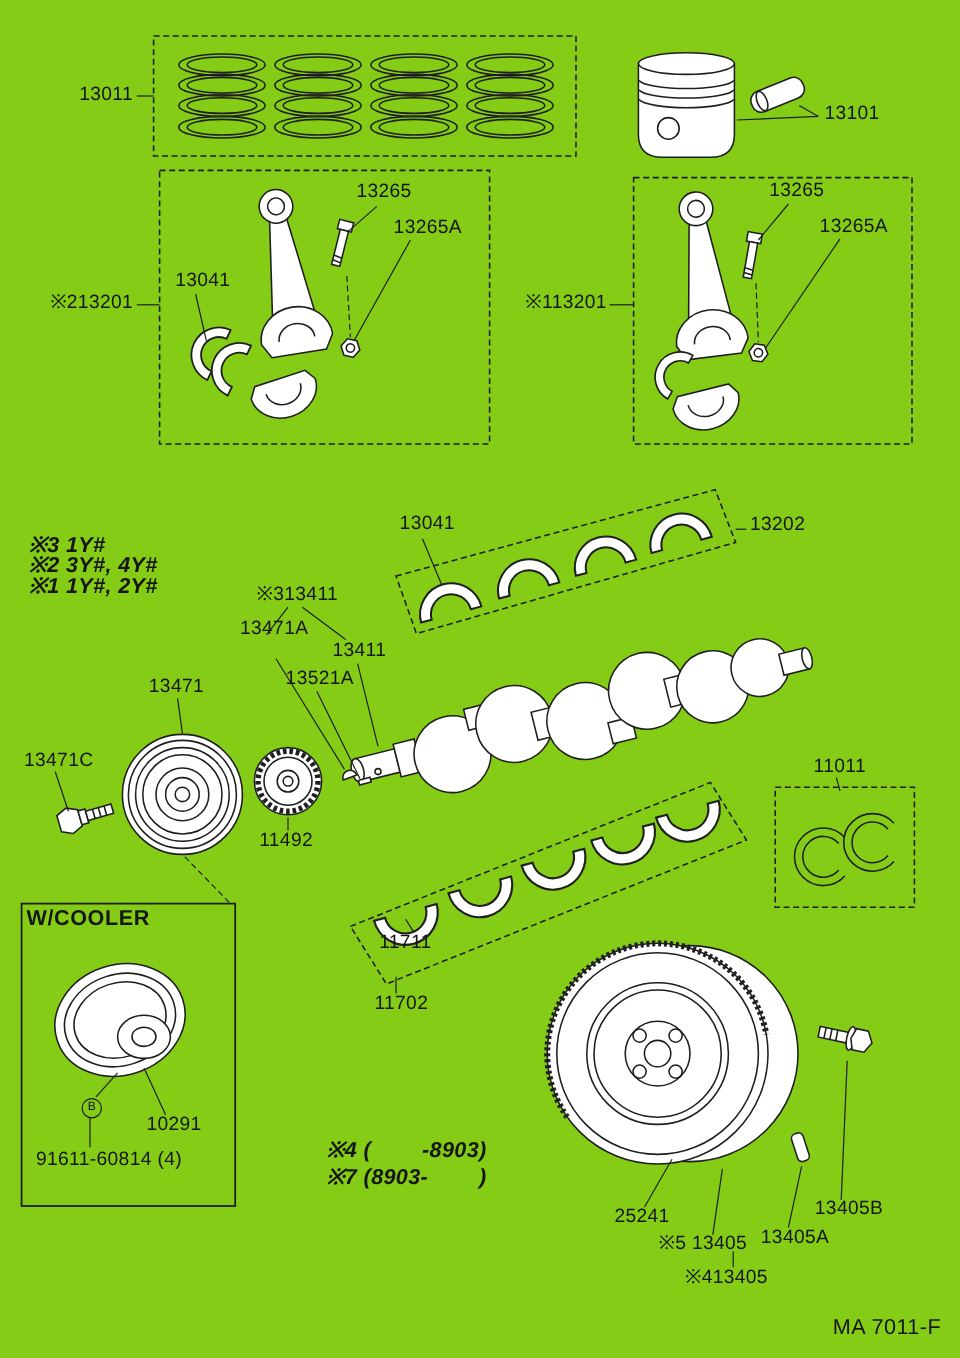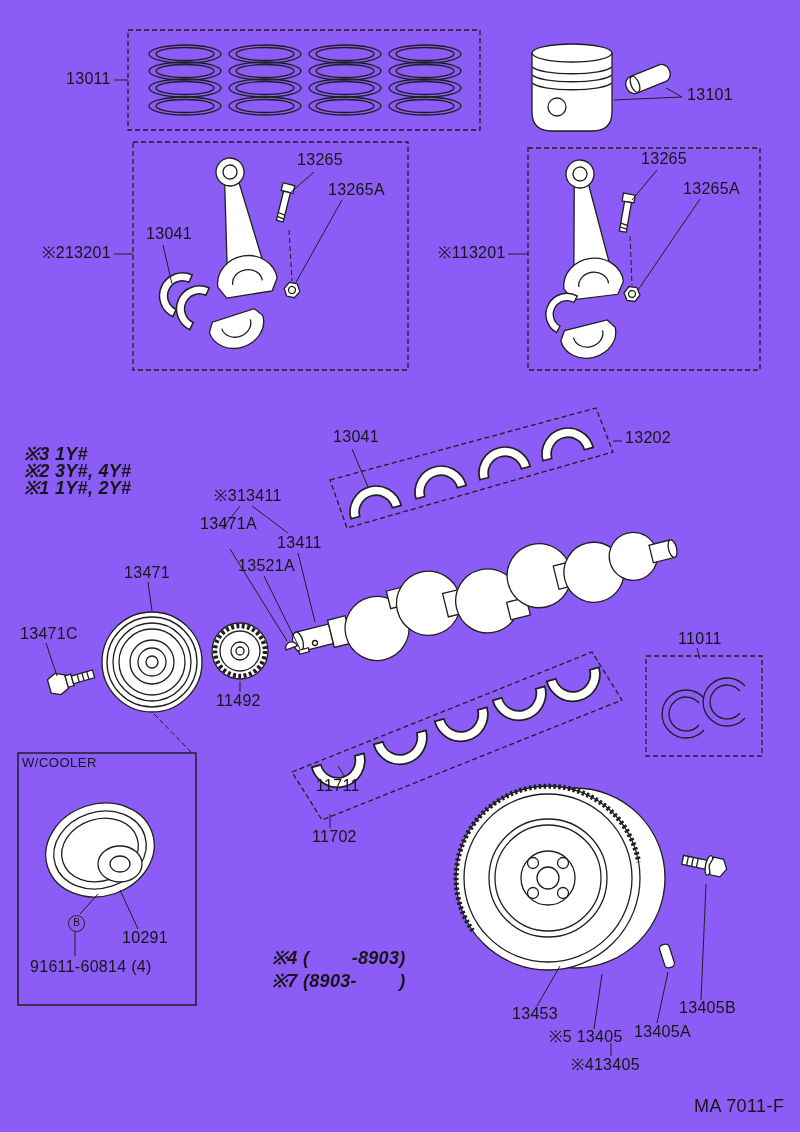--- a/index.html
+++ b/index.html
@@ -1,21 +1,21 @@
 <!DOCTYPE html>
 <html><head>
 <meta charset="utf-8">
 <style>
   html,body{margin:0;padding:0;background:#e8e8e6;}
-  .stage{position:relative;width:800px;height:1132px;background:#8b5cf6;
+  .stage{position:relative;width:800px;height:1132px;background:#84cc16;
          font-family:"Liberation Sans",sans-serif;color:#161616;overflow:hidden;margin:0 auto;}
   .stage svg{position:absolute;left:0;top:0;}
   .lbl{position:absolute;font-size:16px;letter-spacing:.3px;white-space:pre;line-height:1;}
   .note{font-weight:bold;font-style:italic;font-size:18px;}
-  .hd{font-weight:normal;font-size:13px;letter-spacing:.5px;}
+  .hd{font-weight:bold;font-size:18px;letter-spacing:.5px;}
   .code{font-size:18px;letter-spacing:.4px;}
   .bmark{position:absolute;width:15px;height:15px;border:1.4px solid #1f1f1f;border-radius:50%;
          font-size:10px;line-height:14px;text-align:center;white-space:normal;}
   .w{fill:#fff;}
   .d{stroke-dasharray:5 3;}
   .t{stroke-width:1;}
 </style>
 </head>
 <body>
 
@@ -282,21 +282,21 @@
 <div class="lbl" style="left:277px;top:535px">13411</div>
 <div class="lbl" style="left:238px;top:558px">13521A</div>
 <div class="lbl" style="left:124px;top:565px">13471</div>
 <div class="lbl" style="left:20px;top:626px">13471C</div>
 <div class="lbl" style="left:216px;top:693px">11492</div>
 <div class="lbl" style="left:678px;top:631px">11011</div>
 <div class="lbl" style="left:316px;top:778px">11711</div>
 <div class="lbl" style="left:312px;top:829px">11702</div>
 <div class="lbl" style="left:122px;top:930px">10291</div>
 <div class="lbl" style="left:30px;top:959px">91611-60814 (4)</div>
-<div class="lbl" style="left:512px;top:1006px">13453</div>
+<div class="lbl" style="left:512px;top:1006px">25241</div>
 <div class="lbl" style="left:549px;top:1029px">※5 13405</div>
 <div class="lbl" style="left:634px;top:1024px">13405A</div>
 <div class="lbl" style="left:679px;top:1000px">13405B</div>
 <div class="lbl" style="left:571px;top:1057px">※413405</div>
 
 <div class="lbl note" style="left:24px;top:445px">※3 1Y#</div>
 <div class="lbl note" style="left:24px;top:462px">※2 3Y#, 4Y#</div>
 <div class="lbl note" style="left:24px;top:479px">※1 1Y#, 2Y#</div>
 <div class="lbl note" style="left:272px;top:949px">※4 (        -8903)</div>
 <div class="lbl note" style="left:272px;top:972px">※7 (8903-        )</div>

